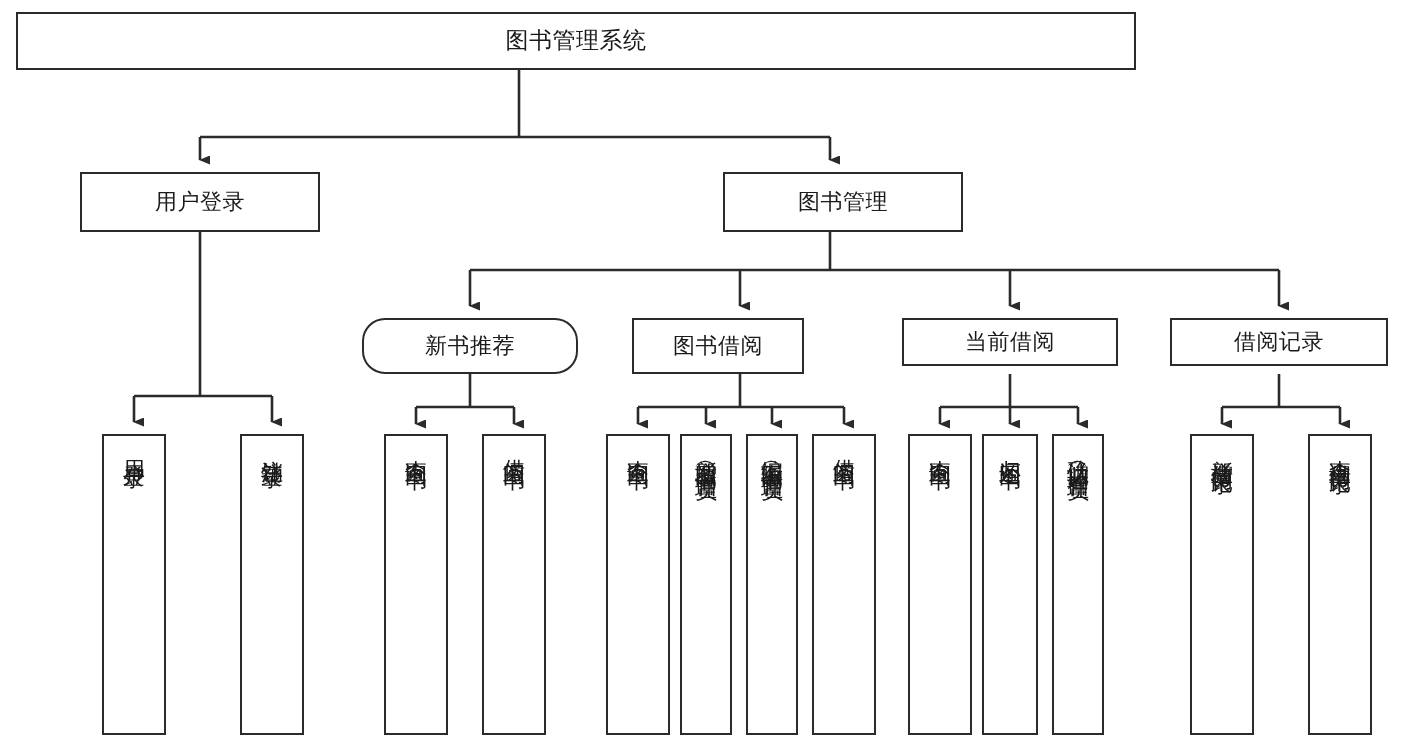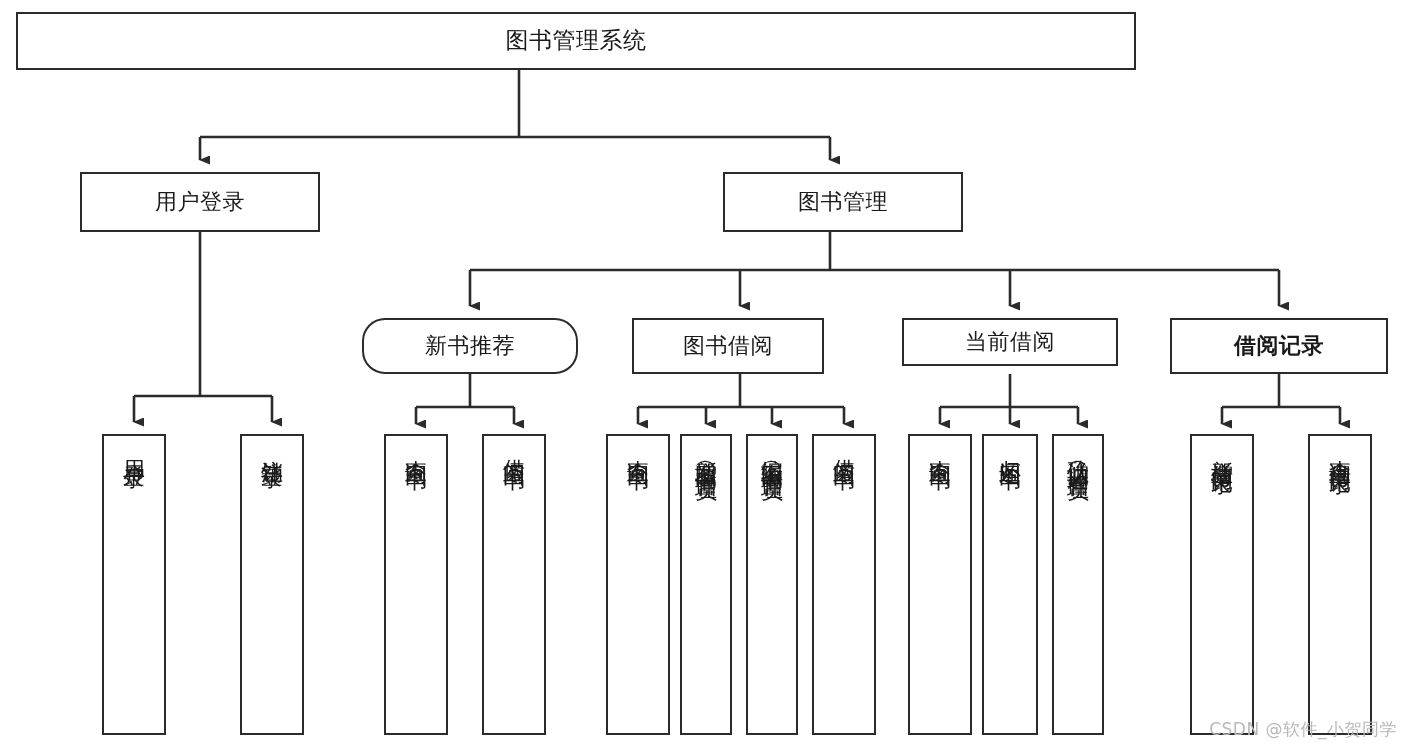--- a/index.html
+++ b/index.html
@@ -138,27 +138,27 @@
   <div class="node horiz" id="node-l1-0" style="left: 80px; top: 172px; width: 240px; height: 60px;">
     <span class="node-label">用户登录</span>
   </div>
   <div class="node horiz" id="node-l1-1" style="left: 710px; top: 172px; width: 240px; height: 60px; margin-left: 13px;">
     <span class="node-label">图书管理</span>
   </div>
 
   <div class="node horiz" id="node-l2-0" style="left: 362px; top: 318px; width: 216px; height: 56px; border-radius: 23px;">
     <span class="node-label">新书推荐</span>
   </div>
-  <div class="node horiz" id="node-l2-1" style="left: 632px; top: 318px; width: 192px; height: 56px;">
+  <div class="node horiz" id="node-l2-1" style="left: 632px; top: 318px; width: 172px; height: 56px;">
     <span class="node-label">图书借阅</span>
   </div>
   <div class="node horiz" id="node-l2-2" style="left: 902px; top: 318px; width: 216px; height: 48px;">
     <span class="node-label">当前借阅</span>
   </div>
-  <div class="node horiz" id="node-l2-3" style="left: 1170px; top: 318px; width: 218px; height: 56px; font-weight: bold;">
+  <div class="node horiz" id="node-l2-3" style="left: 1170px; top: 318px; width: 218px; height: 48px;">
     <span class="node-label">借阅记录</span>
   </div>
 
   <div class="node vert" id="node-leaf-0" style="left: 102px; top: 434px; width: 64px; height: 301px;">
     <span class="node-label">用户登录</span>
   </div>
   <div class="node vert" id="node-leaf-1" style="left: 240px; top: 434px; width: 64px; height: 301px;">
     <span class="node-label">注销登录</span>
   </div>
   <div class="node vert" id="node-leaf-2" style="left: 384px; top: 434px; width: 64px; height: 301px;">
@@ -188,14 +188,13 @@
   <div class="node vert" id="node-leaf-10" style="left: 1052px; top: 434px; width: 52px; height: 301px;">
     <span class="node-label">确认归还（管理员）</span>
   </div>
   <div class="node vert" id="node-leaf-11" style="left: 1190px; top: 434px; width: 64px; height: 301px;">
     <span class="node-label">新增借阅记录</span>
   </div>
   <div class="node vert" id="node-leaf-12" style="left: 1308px; top: 434px; width: 64px; height: 301px;">
     <span class="node-label">查询借阅记录</span>
   </div>
 
-  <div class="watermark">CSDN @软件_小贺同学</div>
 </div>
 
 </body></html>

